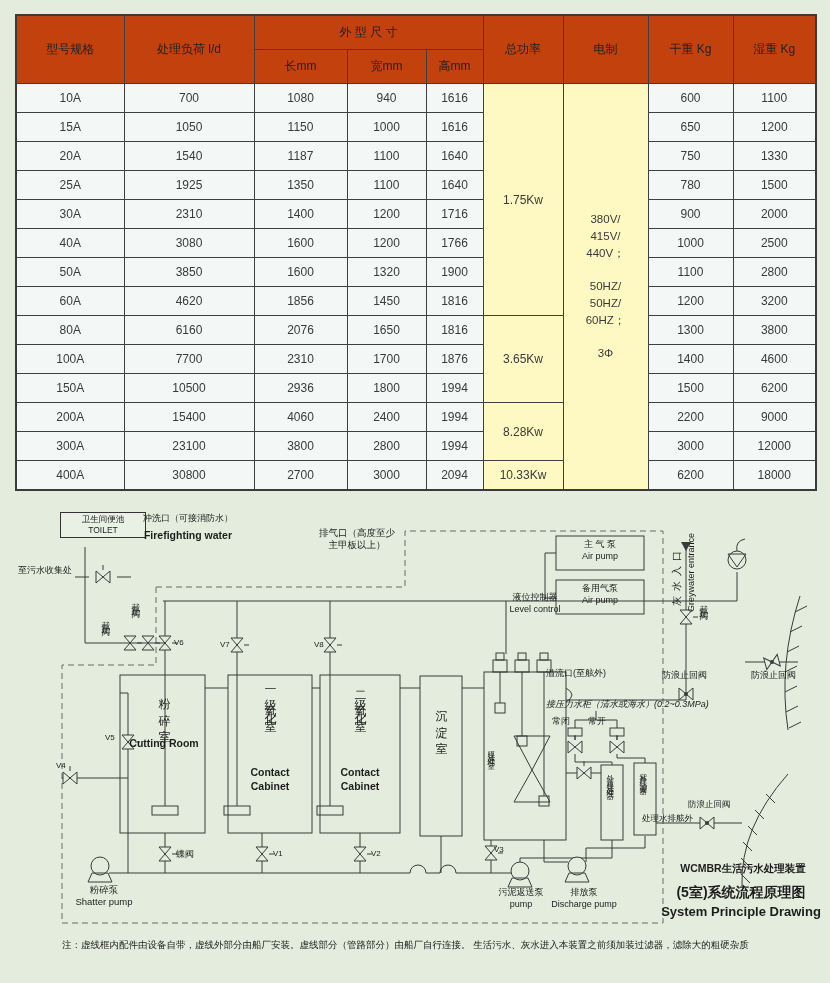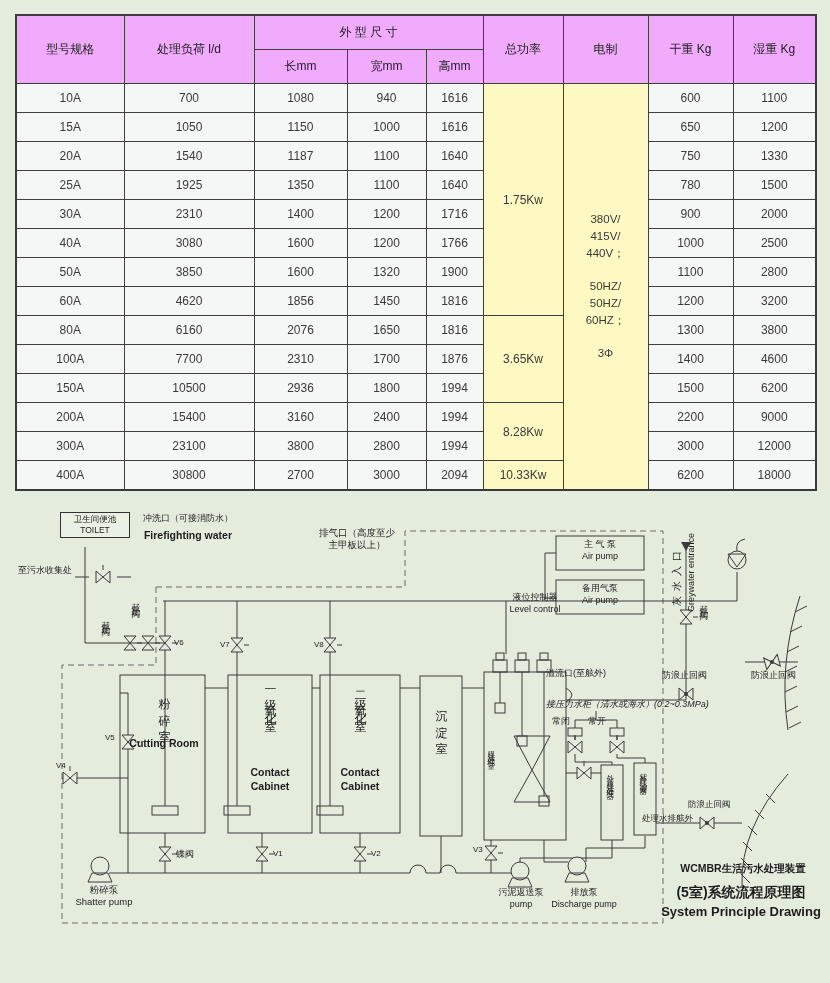--- a/index.html
+++ b/index.html
@@ -3,21 +3,21 @@
 <meta charset="utf-8">
 <style>
   html,body{margin:0;padding:0;background:#cfd8cc;}
   .stage{position:relative;width:830px;height:983px;background:#e3ecdd;overflow:hidden;
          font-family:"Liberation Sans","DejaVu Sans",sans-serif;color:#2e2e2e;}
   
   table.spec{position:absolute;left:15px;top:14px;width:800px;border-collapse:collapse;
              border:2px solid #3a3a3a;table-layout:fixed;}
   table.spec th,table.spec td{border:1px solid #3f3f3f;text-align:center;vertical-align:middle;
              font-size:12px;font-weight:normal;padding:0;}
-  table.spec thead th{background:#f0abfc;color:#222;height:33px;}
+  table.spec thead th{background:#c2410c;color:#222;height:33px;}
   table.spec tbody td{background:#f3f7f6;height:28px;color:#3a3a3a;}
   table.spec td.merged{background:#fef9c3;}
   table.spec td.electric{white-space:pre-line;line-height:1.45;font-size:11.5px;}
   
   svg.diag{position:absolute;left:0;top:0;}
   .pipe{stroke:#3a3a3a;stroke-width:1;fill:none;}
   .dash{stroke:#6a6a6a;stroke-width:1;fill:none;stroke-dasharray:6 4;}
   .box{stroke:#3a3a3a;stroke-width:1;fill:none;}
   .vshape{stroke:#3a3a3a;stroke-width:1;fill:#e3ecdd;}
   .fillraw{fill:#3a3a3a;stroke:none;}
@@ -30,21 +30,21 @@
   .c9{font-size:9px;}
   .c95{font-size:9.5px;}
   .c10b{font-size:10.5px;font-weight:bold;}
   .vsm{writing-mode:vertical-rl;text-orientation:upright;font-size:9px;letter-spacing:3px;}
   .vtank{writing-mode:vertical-rl;text-orientation:upright;font-size:12px;letter-spacing:16px;}
   .vtank2{writing-mode:vertical-rl;text-orientation:upright;font-size:12px;letter-spacing:7px;}
   .vxs{writing-mode:vertical-rl;text-orientation:upright;font-size:7.5px;letter-spacing:3px;}
   .rot{transform:rotate(-90deg);transform-origin:0 0;}
   .rotcn{letter-spacing:5px;font-size:10px;}
   .toiletbox{border:1px solid #333;width:52px;text-align:center;font-size:8.5px;
-             white-space:pre-line;padding:1px 8px;background:#e9f0e4;}
+             white-space:pre-line;padding:1px 16px;background:#e9f0e4;}
   .title2{font-size:14px;font-weight:bold;}
   .title3{font-size:13px;font-weight:bold;}
   .notetxt{position:absolute;left:62px;top:938px;width:748px;font-size:9.5px;color:#222;line-height:1.4;}
 </style>
 </head>
 <body>
 
 <div class="stage" id="stage">
 
   <table class="spec">
@@ -182,21 +182,21 @@
           <td>10500</td>
           <td>2936</td>
           <td>1800</td>
           <td>1994</td>
           <td>1500</td>
           <td>6200</td>
         </tr>
         <tr>
           <td>200A</td>
           <td>15400</td>
-          <td>3160</td>
+          <td>4060</td>
           <td>2400</td>
           <td>1994</td>
           <td class="merged" rowspan="2">8.28Kw</td>
           <td>2200</td>
           <td>9000</td>
         </tr>
         <tr>
           <td>300A</td>
           <td>23100</td>
           <td>3800</td>
@@ -328,20 +328,21 @@
     <g id="pumps">
         <circle cx="100" cy="866" r="9" class="vshape"></circle>
         <path d="M88,882 L112,882 L108,873 L92,873 Z" class="box"></path>
         <circle cx="520" cy="871" r="9" class="vshape"></circle>
         <path d="M508,887 L532,887 L528,878 L512,878 Z" class="box"></path>
         <circle cx="577" cy="866" r="9" class="vshape"></circle>
         <path d="M565,882 L589,882 L585,873 L569,873 Z" class="box"></path>
       </g>
   </svg>
 
+  <div class="notetxt">注：虚线框内配件由设备自带，虚线外部分由船厂安装。虚线部分（管路部分）由船厂自行连接。 生活污水、灰水进入本装置之前须加装过滤器，滤除大的粗硬杂质</div>
 <div class="lbl toiletbox" style="left: 60px; top: 512px;">卫生间便池
 TOILET</div>
     <div class="lbl c9 ctr" style="left: 118px; top: 513px; width: 140px;">冲洗口（可接消防水）</div>
     <div class="lbl c10b ctr" style="left: 118px; top: 529px; width: 140px;">Firefighting water</div>
     <div class="lbl c95 ctr pre" style="left: 297px; top: 527px; width: 120px;">排气口（高度至少
 主甲板以上）</div>
     <div class="lbl c9" style="left: 18px; top: 565px; width: 80px;">至污水收集处</div>
     <div class="lbl vsm" style="left: 99px; top: 614px;">截止阀</div>
     <div class="lbl vsm" style="left: 129px; top: 596px;">截止阀</div>
     <div class="lbl c8" style="left: 174px; top: 638px;">V6</div>
@@ -372,21 +373,21 @@
     <div class="lbl c10b ctr pre" style="left: 320px; top: 766px; width: 80px;">Contact
 Cabinet</div>
     <div class="lbl vtank" style="left: 433px; top: 700px;">沉淀室</div>
     <div class="lbl vxs" style="left: 486px; top: 744px;">膜法处理室</div>
     <div class="lbl vxs" style="left: 605px; top: 769px;">外置膜法处理器</div>
     <div class="lbl vxs" style="left: 638px; top: 767px;">紫外线消毒器</div>
     <div class="lbl c85" style="left: 642px; top: 813px; width: 52px;">处理水排舷外</div>
     <div class="lbl c9" style="left: 176px; top: 849px; width: 26px;">蝶阀</div>
     <div class="lbl c8" style="left: 273px; top: 849px;">V1</div>
     <div class="lbl c8" style="left: 371px; top: 849px;">V2</div>
-    <div class="lbl c8" style="left: 473px; top: 845px;">V3</div>
+    <div class="lbl c8" style="left: 494px; top: 845px;">V3</div>
     <div class="lbl c8" style="left: 56px; top: 761px;">V4</div>
     <div class="lbl c8" style="left: 105px; top: 733px;">V5</div>
     <div class="lbl c95 ctr pre" style="left: 60px; top: 884px; width: 88px;">粉碎泵
 Shatter pump</div>
     <div class="lbl c9 ctr pre" style="left: 489px; top: 887px; width: 64px;">污泥返送泵
 pump</div>
     <div class="lbl c9 ctr pre" style="left: 540px; top: 887px; width: 88px;">排放泵
 Discharge pump</div>
     <div class="lbl c10b ctr" style="left: 664px; top: 862px; width: 158px;">WCMBR生活污水处理装置</div>
     <div class="lbl title2 ctr" style="left: 658px; top: 883px; width: 166px;">(5室)系统流程原理图</div>

